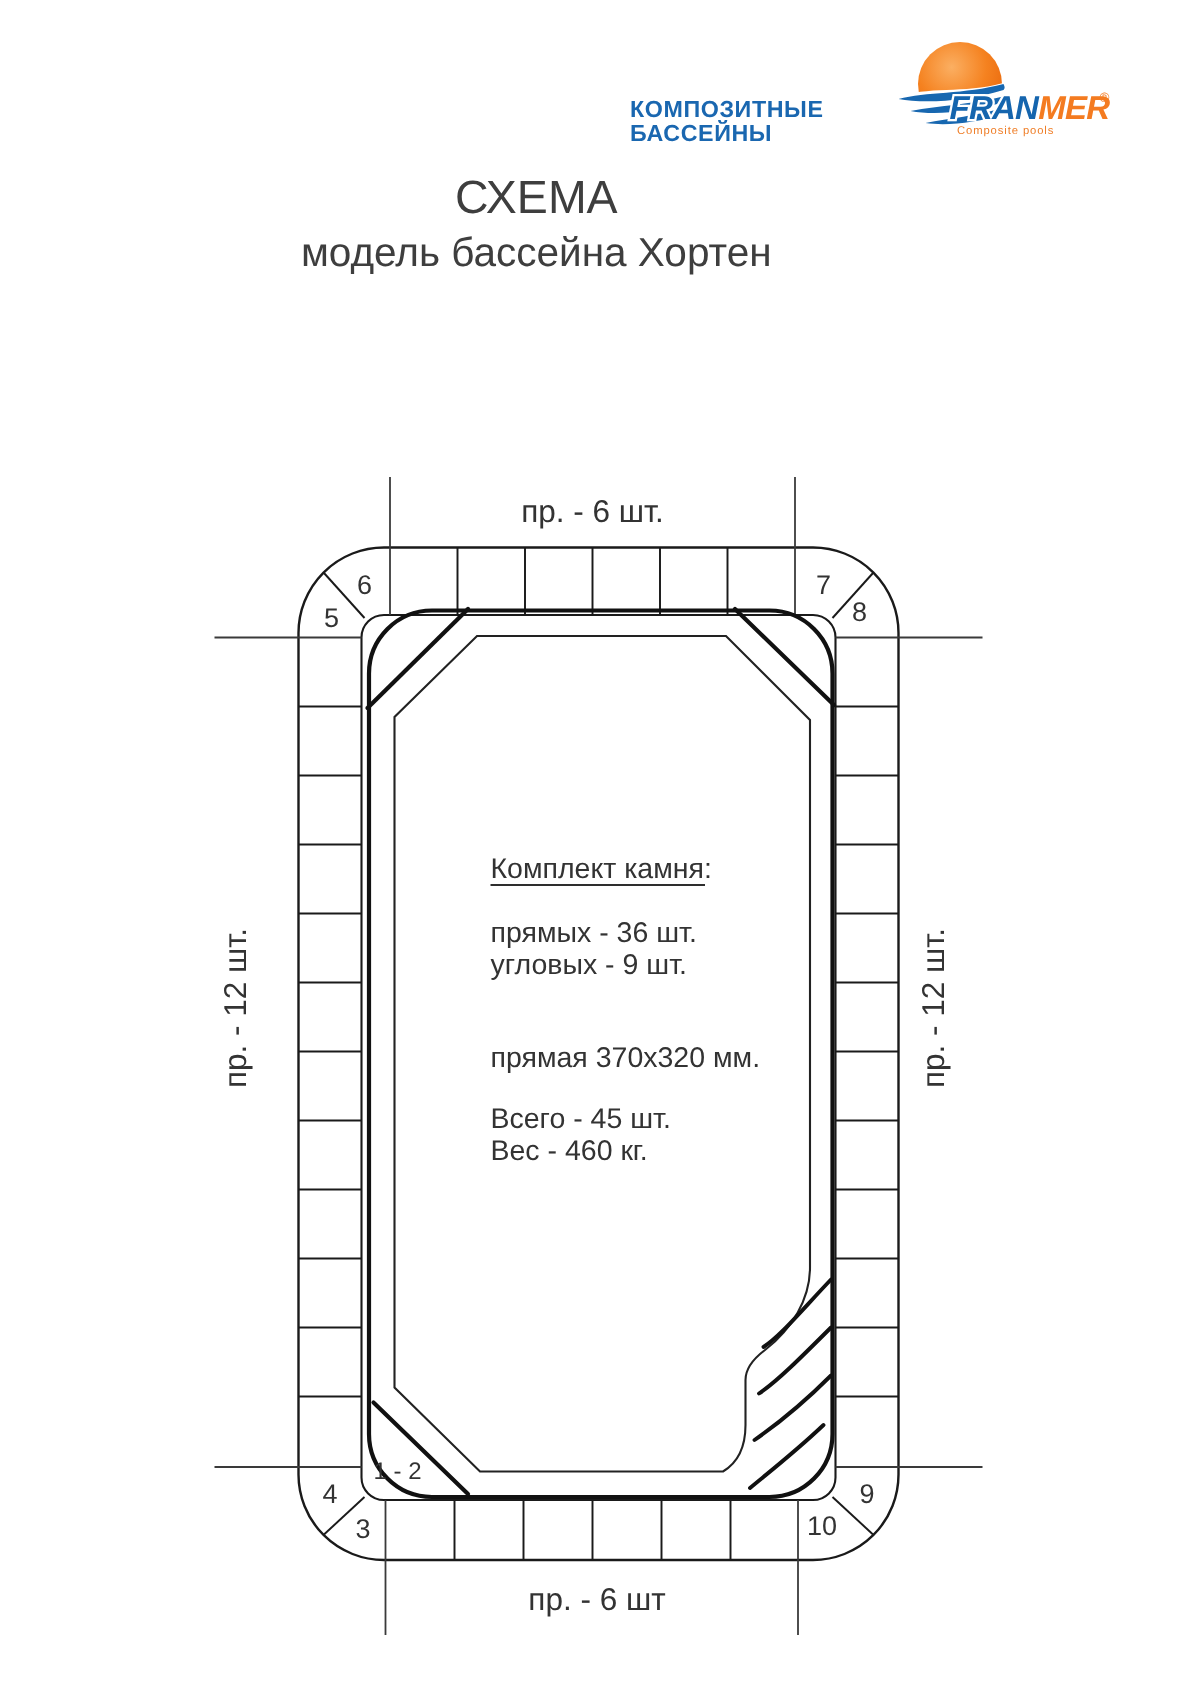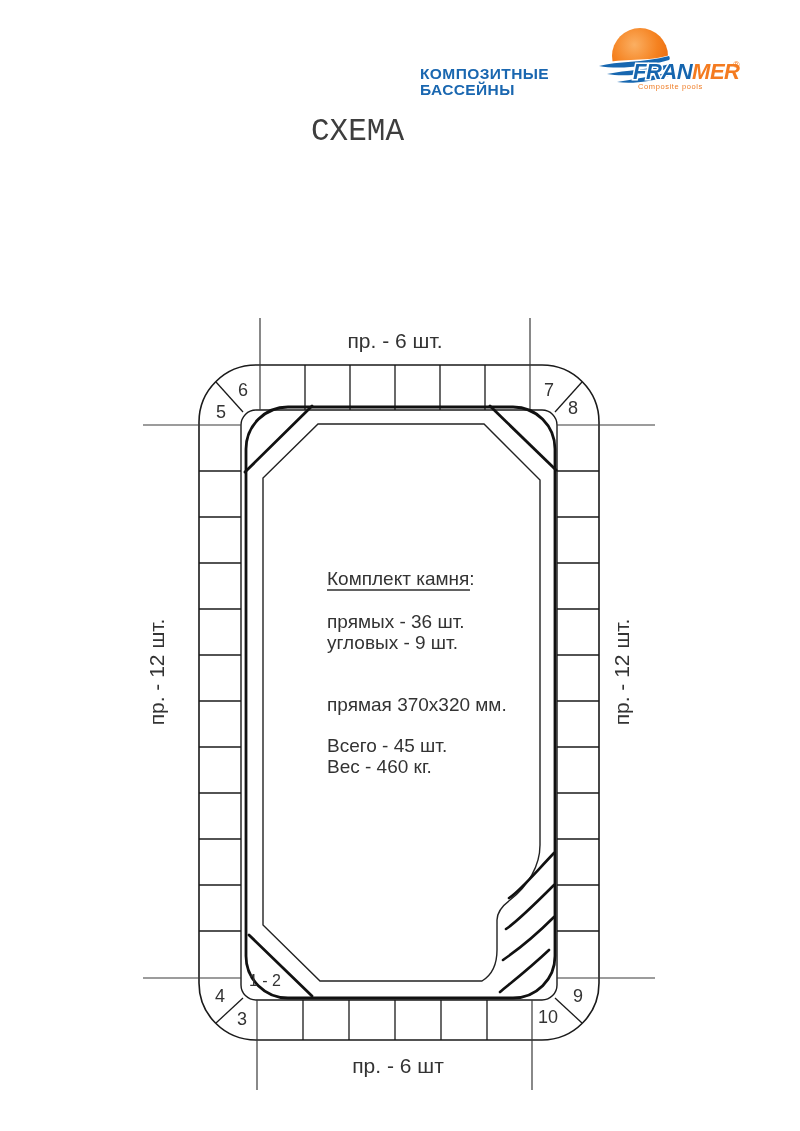--- a/index.html
+++ b/index.html
@@ -6,21 +6,21 @@
   .page{position:relative;width:800px;height:1131px;background:#ffffff;overflow:hidden;
         font-family:"Liberation Sans",sans-serif;}
   
   .brand-text{position:absolute;top:46px;left:420px;width:185px;
               color:#1a67b0;font-weight:bold;font-size:15.5px;line-height:16px;letter-spacing:.4px;margin-top:20px;}
   .brand-text .l1{display:block;padding-right:30px;}
   .brand-text .l2{display:block;}
   .logo-svg{position:absolute;top:25px;left:595px;}
   
   .title-block{position:absolute;top:113px;left:37px;width:641px;text-align:center;color:#3e3e3e;}
-  .title-block .t1{font-size:31px;line-height:37px;font-family:Liberation Mono, monospace;}
+  .title-block .t1{font-size:31px;line-height:37px;}
   .title-block .t2,.title-block .t3{font-size:27px;line-height:36px;}
   
   .diagram-svg{position:absolute;top:0;left:0;}
   .diagram-svg text{fill:#333;font-family:"Liberation Sans",sans-serif;}
 </style>
 </head>
 <body>
 
 <div class="page">
 
@@ -46,20 +46,21 @@
     </g>
     <text x="38" y="54" font-size="22" font-weight="bold" font-style="italic" letter-spacing="-0.5" font-family="Liberation Sans, sans-serif" stroke="#ffffff" stroke-width="3" style="paint-order:stroke">
       <tspan fill="#1565ae">FRAN</tspan><tspan fill="#f47b20">MER</tspan>
     </text>
     <text x="138" y="43" font-size="9" fill="#f47b20" font-family="Liberation Sans, sans-serif">®</text>
     <text x="43" y="64" font-size="7.5" letter-spacing="0.6" fill="#ef7d26" font-family="Liberation Sans, sans-serif">Composite pools</text>
   </svg>
 
   <div class="title-block">
     <div class="t1">СХЕМА</div>
+    <div class="t3">модель бассейна Хортен</div>
   </div>
 
   <svg class="diagram-svg" width="800" height="1131" viewBox="0 0 800 1131">
 
     <g fill="none" stroke="#1a1a1a">
       <rect x="199" y="365" width="400" height="675" rx="57" stroke-width="1.6"></rect>
       <rect x="241" y="410" width="316" height="590" rx="15" stroke-width="1.4"></rect>
     </g>
 
     <g stroke="#1a1a1a" stroke-width="1.3">

